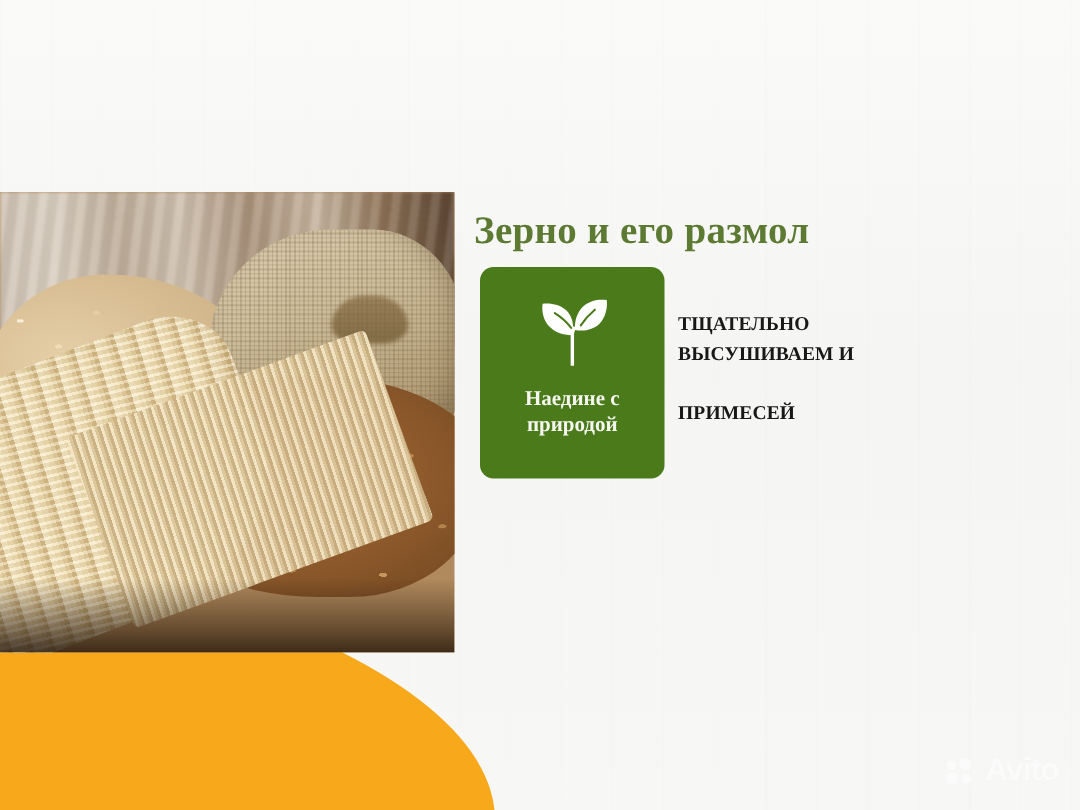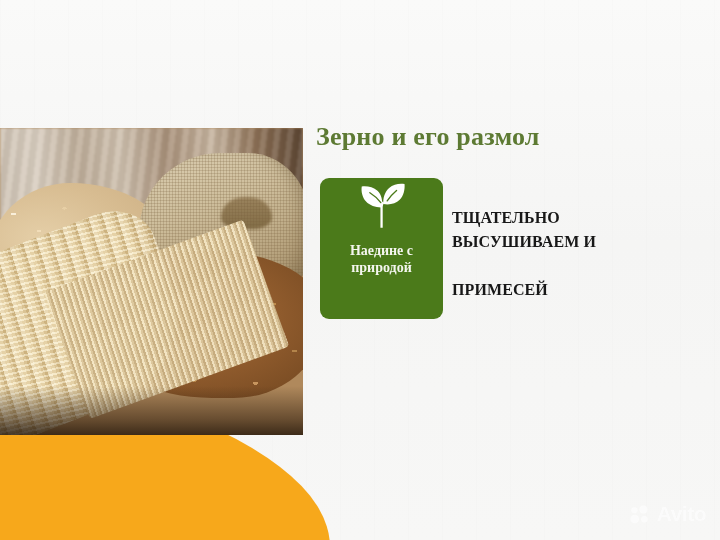--- a/index.html
+++ b/index.html
@@ -186,61 +186,61 @@
 
   
   .ph-shadow {
     position:absolute; left:0; bottom:0; width:100%; height:16%;
     background:linear-gradient(180deg, rgba(40,24,10,0) 0%, rgba(40,24,10,.55) 70%, rgba(28,16,6,.78) 100%);
   }
 
   
   .title {
     position:absolute;
-    left:316px; top:122px;
+    left:316px; top:139px;
     font-family:"Liberation Serif", serif;
     font-weight:700;
     font-size:26px;
     letter-spacing:.2px;
     color:#5d7a33;
     white-space:nowrap;
   }
 
   .badge {
     position:absolute;
     left:320px; top:178px;
     width:123px; height:141px;
     background:#4b7a1a;
     border-radius:9px;
     display:flex;
     flex-direction:column;
     align-items:center;
     justify-content:flex-start;
-    padding-top:0;
+    padding-top:16px;
   }
   .badge-icon { width:56px; height:52px; display:block; }
   .badge-caption{
     margin-top:12px;
     font-family:"Liberation Serif", serif;
     font-weight:700;
     font-size:14px;
     line-height:1.22;
     color:#f4f6ef;
     text-align:center;
     width:100%;
     padding:0 6px;
   }
 
   .feature-text{
     position:absolute;
     left:452px; top:206px;
     width:224px;
     font-family:"Liberation Serif", serif;
     font-weight:700;
-    font-size:16px;
+    font-size:13px;
     line-height:1.50;
     letter-spacing:.1px;
     color:#181818;
     text-transform:uppercase;
   }
 
   
   .watermark{
     position:absolute;
     right:14px; bottom:14px;

